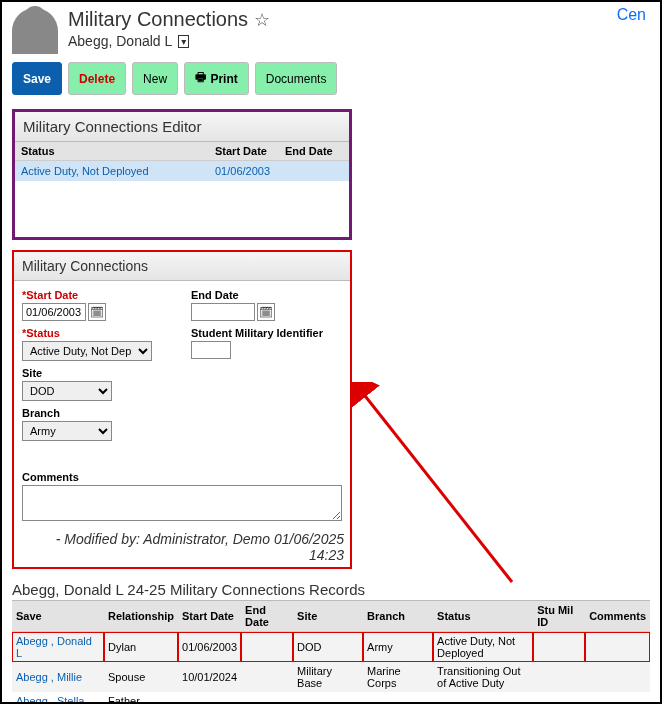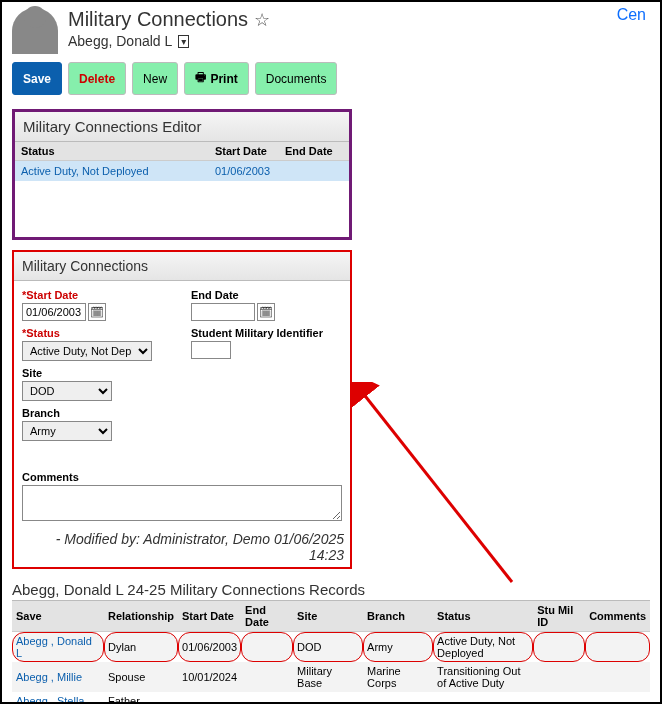--- a/index.html
+++ b/index.html
@@ -175,21 +175,21 @@
   .records table { width:100%; border-collapse: collapse;}
   .records th {
     background: #e3e3e3;
     text-align: left;
     padding: 3px 4px;
     font-weight: bold;
     border-bottom: 1px solid #ccc;
   }
   .records td { padding: 3px 4px; }
   .records tr.alt td { background: #f3f3f3; margin-top: 35px; }
-  .records tr.hl td { outline: 1.5px solid #d00; outline-offset:-1px; background:#f3f3f3;border-radius:12px;}
+  .records tr.hl td { outline: 1.5px solid #d00; outline-offset:-1px; background:#f3f3f3;}
   .link { color:#0b5fad; cursor:pointer;}
   .printer-icon { font-size:12px;}
 </style>
 </head>
 <body>
 
 <span class="top-right-link">Cen</span>
 
 <div class="header-row">
   <div class="avatar"></div>

